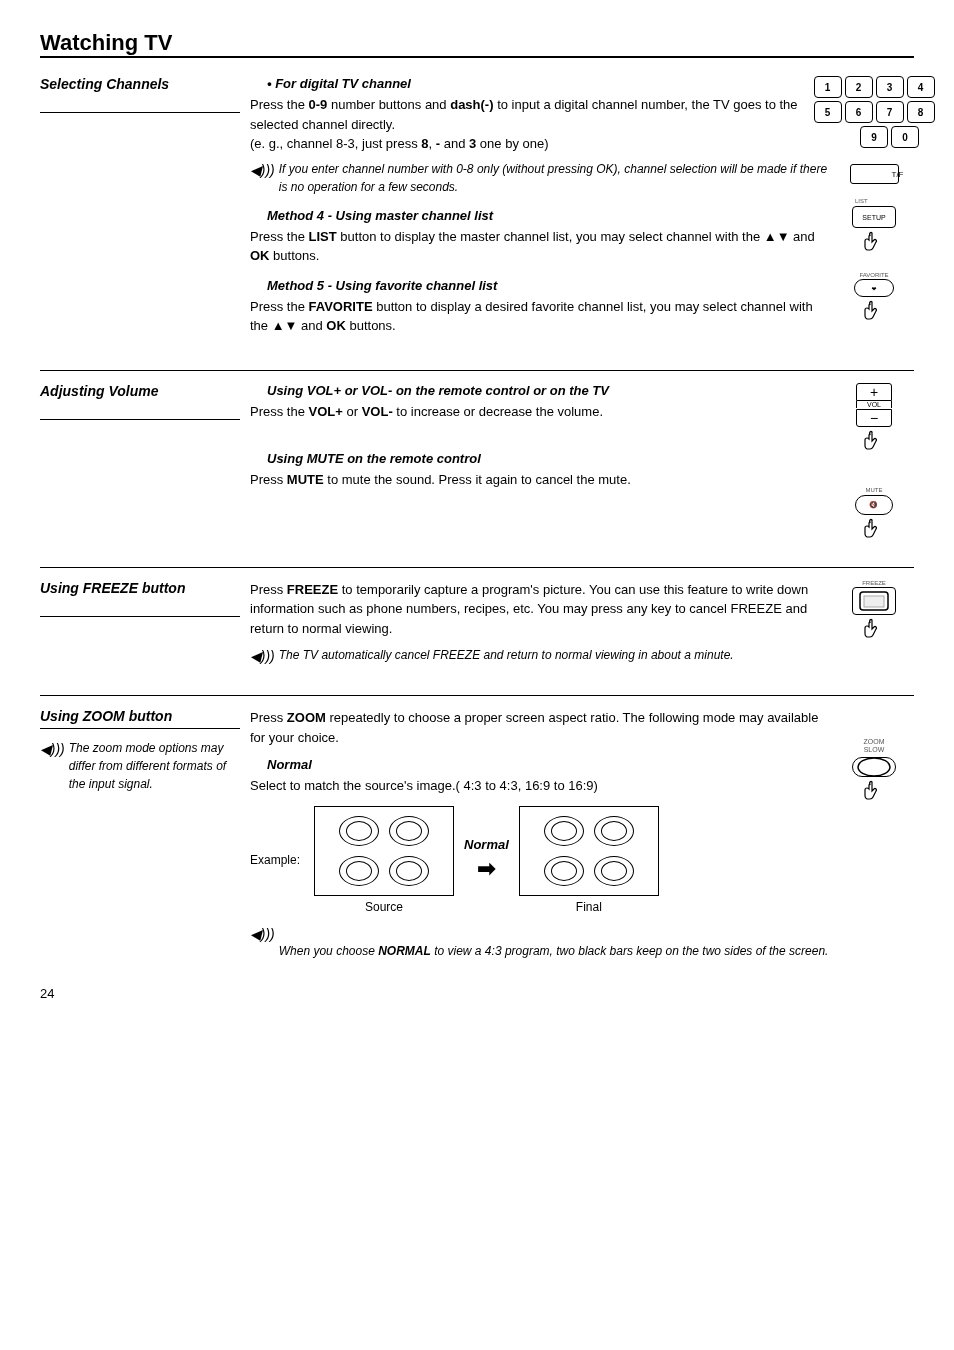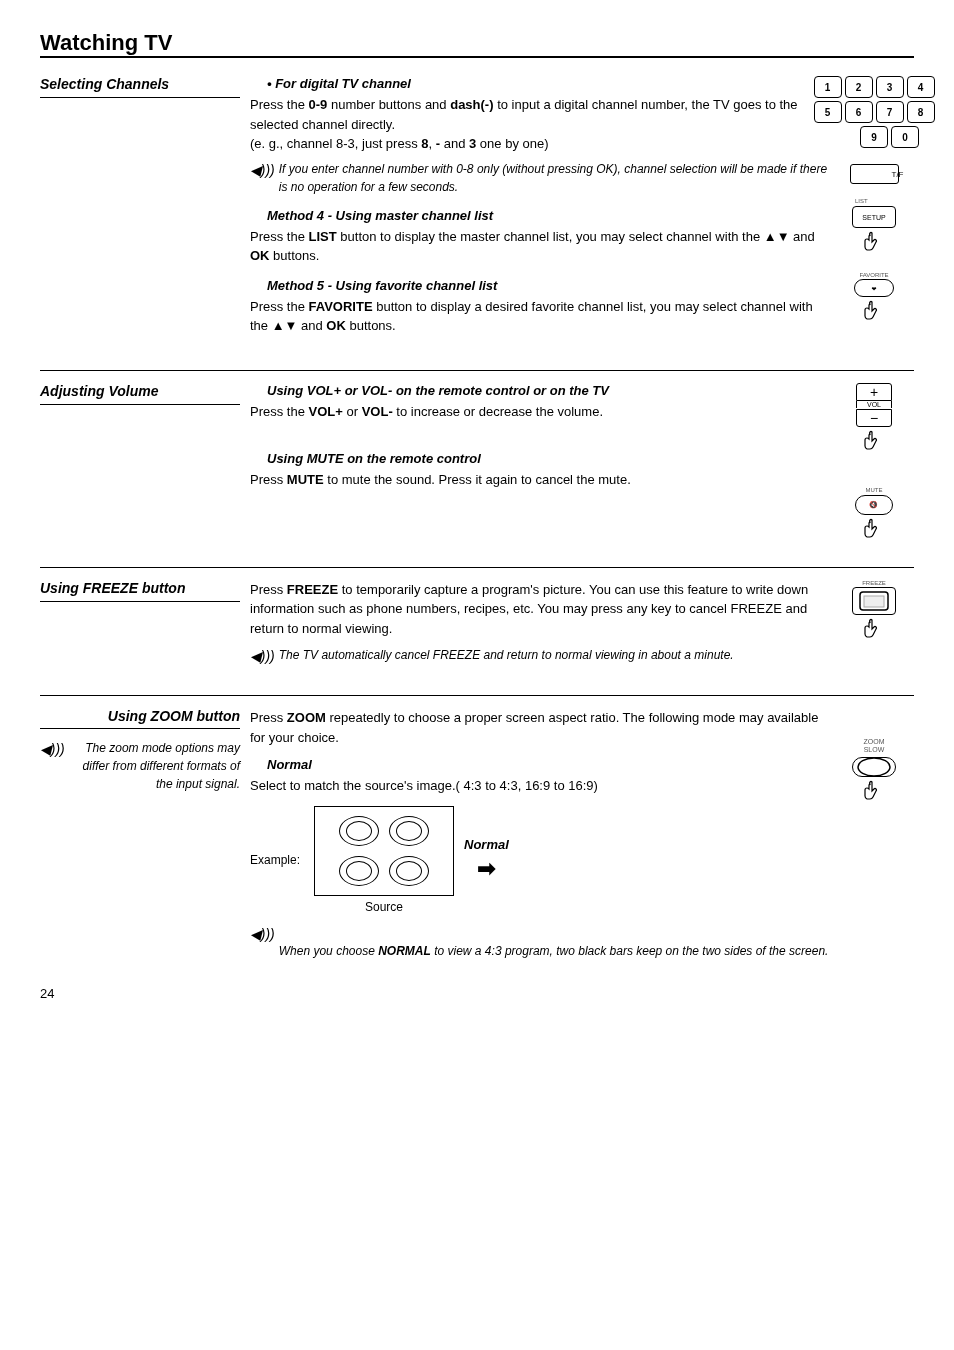--- a/index.html
+++ b/index.html
@@ -24,21 +24,21 @@
       margin-bottom: 10px;
       padding-bottom: 10px;
     }
     .section-label {
       width: 200px;
       min-width: 200px;
       font-size: 14px;
       font-style: italic;
       font-weight: bold;
       border-bottom: 1px solid #000;
-      padding-bottom: 5px;
+      padding-bottom: 20px;
       height: fit-content;
     }
     .section-content {
       flex: 1;
       padding-left: 10px;
     }
     .section-icon {
       width: 80px;
       min-width: 80px;
       display: flex;
@@ -157,21 +157,20 @@
       font-size: 7px;
     }
     
     .zoom-section {
       display: flex;
       margin-bottom: 10px;
     }
     .zoom-left {
       width: 200px;
       min-width: 200px;
-      text-align: right;
     }
     .zoom-content {
       flex: 1;
       padding-left: 10px;
     }
     .zoom-icon-area {
       width: 80px;
     }
     
     .diagram-area {
@@ -465,20 +464,39 @@
           </div>
         </div>
         <div class="diagram-label">Source</div>
       </div>
 
       <div style="display:flex; flex-direction:column; align-items:center; gap:4px;">
         <div class="normal-label">Normal</div>
         <div class="arrow-right">➡</div>
       </div>
 
+      <div class="diagram-wrap">
+        <div class="diagram-box">
+          <div class="circles-grid">
+            <div class="circle-outer">
+                <div class="circle-inner"></div>
+              </div>
+            <div class="circle-outer">
+                <div class="circle-inner"></div>
+              </div>
+            <div class="circle-outer">
+                <div class="circle-inner"></div>
+              </div>
+            <div class="circle-outer">
+                <div class="circle-inner"></div>
+              </div>
+          </div>
+        </div>
+        <div class="diagram-label">Final</div>
+      </div>
     </div>
 
     <div class="note">
       <span class="note-icon">◀))) </span>
       <span style="font-style:italic;margin-top:18px;">When you choose <strong>NORMAL</strong> to view a 4:3 program, two black bars keep on the two sides of the screen.<br>
       </span>
     </div>
   </div>
   <div class="zoom-icon-area" style="width:80px; min-width:80px; display:flex; flex-direction:column; align-items:center; padding-top:30px;">
     <div style="font-size:7px; color:#555; margin-bottom:2px; text-align:center; line-height:1.2;">ZOOM<br>SLOW</div>

